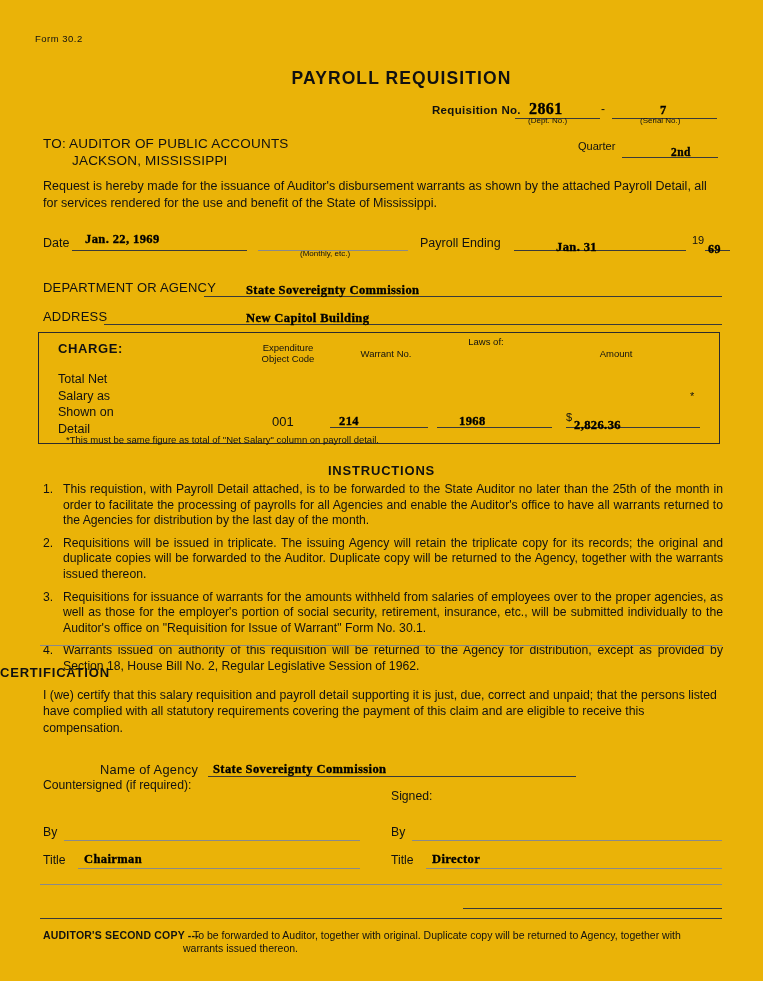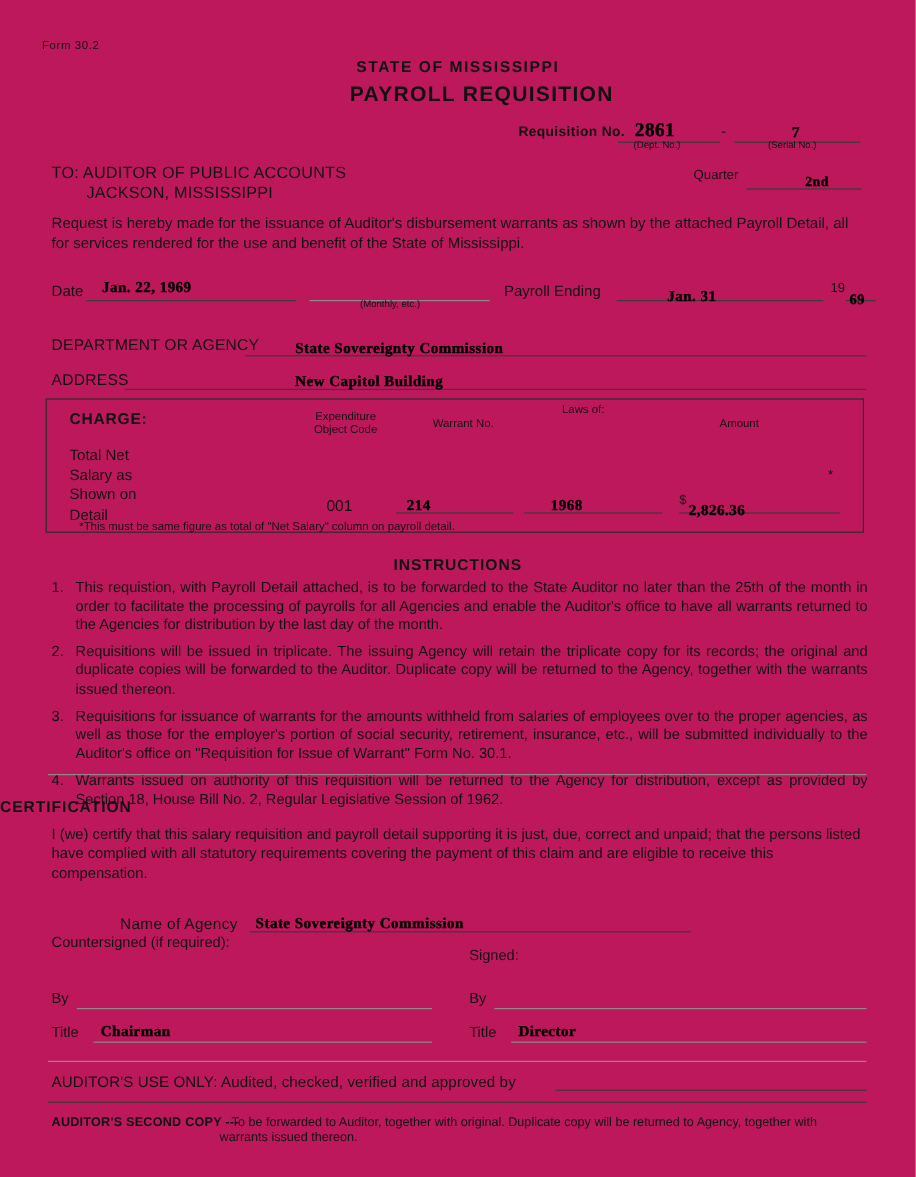--- a/index.html
+++ b/index.html
@@ -13,21 +13,21 @@
     height: 981px;
     position: relative;
     font-family: "Liberation Sans", sans-serif;
     color: #111111;
     overflow: hidden;
   }
 
   .page {
     position: absolute;
     inset: 0;
-    background: #be185d;
+    background: #eab308;
   }
 
   
   .t  { position: absolute; white-space: nowrap; }
   .blk { position: absolute; }
   .bold { font-weight: bold; }
 
   
   .typed {
     font-family: "Liberation Serif", serif;
@@ -189,21 +189,20 @@
   #second-copy-text  { left: 43px; top: 929px; width: 690px; font-size: 10.5px; line-height: 13px;
                        white-space: normal; text-indent: 150px; }
   #second-copy-text2 { left: 183px; top: 942px; font-size: 10.5px; }
 </style>
 </head>
 <body>
 
 <div class="page">
 
   <div class="t" id="form-code">Form 30.2</div>
-  <div class="blk" id="state-line">STATE OF MISSISSIPPI</div>
   <div class="blk" id="doc-title">PAYROLL REQUISITION</div>
 
   <div class="t" id="req-label">Requisition  No.</div>
   <div class="rule" style="left:515px; top:118px; width:85px;"></div>
   <div class="rule" style="left:612px; top:118px; width:105px;"></div>
   <div class="t typed" id="req-dept-val">2861</div>
   <div class="t" id="req-dash">-</div>
   <div class="t typed" id="req-serial-val">7</div>
   <div class="t" id="req-dept-cap">(Dept. No.)</div>
   <div class="t" id="req-serial-cap">(Serial No.)</div>
@@ -308,21 +307,20 @@
   <div class="t" id="title-left-label">Title</div>
   <div class="rule faint" style="left:78px; top:868px; width:282px;"></div>
   <div class="t typed" id="title-left-val">Chairman</div>
 
   <div class="t" id="title-right-label">Title</div>
   <div class="rule faint" style="left:426px; top:868px; width:296px;"></div>
   <div class="t typed" id="title-right-val">Director</div>
 
   <div class="rule faint" style="left:40px; top:884px; width:682px;"></div>
 
-  <div class="t" id="auditor-use">AUDITOR'S USE ONLY: Audited, checked, verified and approved by</div>
   <div class="rule" style="left:463px; top:908px; width:259px;"></div>
 
   <div class="rule" style="left:40px; top:918px; width:682px;"></div>
 
   <div class="blk" id="second-copy-text">To be forwarded to Auditor, together with original.  Duplicate copy will be returned to Agency, together with</div>
   <div class="t bold" id="second-copy-label">AUDITOR'S SECOND COPY ---</div>
   <div class="t" id="second-copy-text2">warrants issued thereon.</div>
 
 </div>
 

